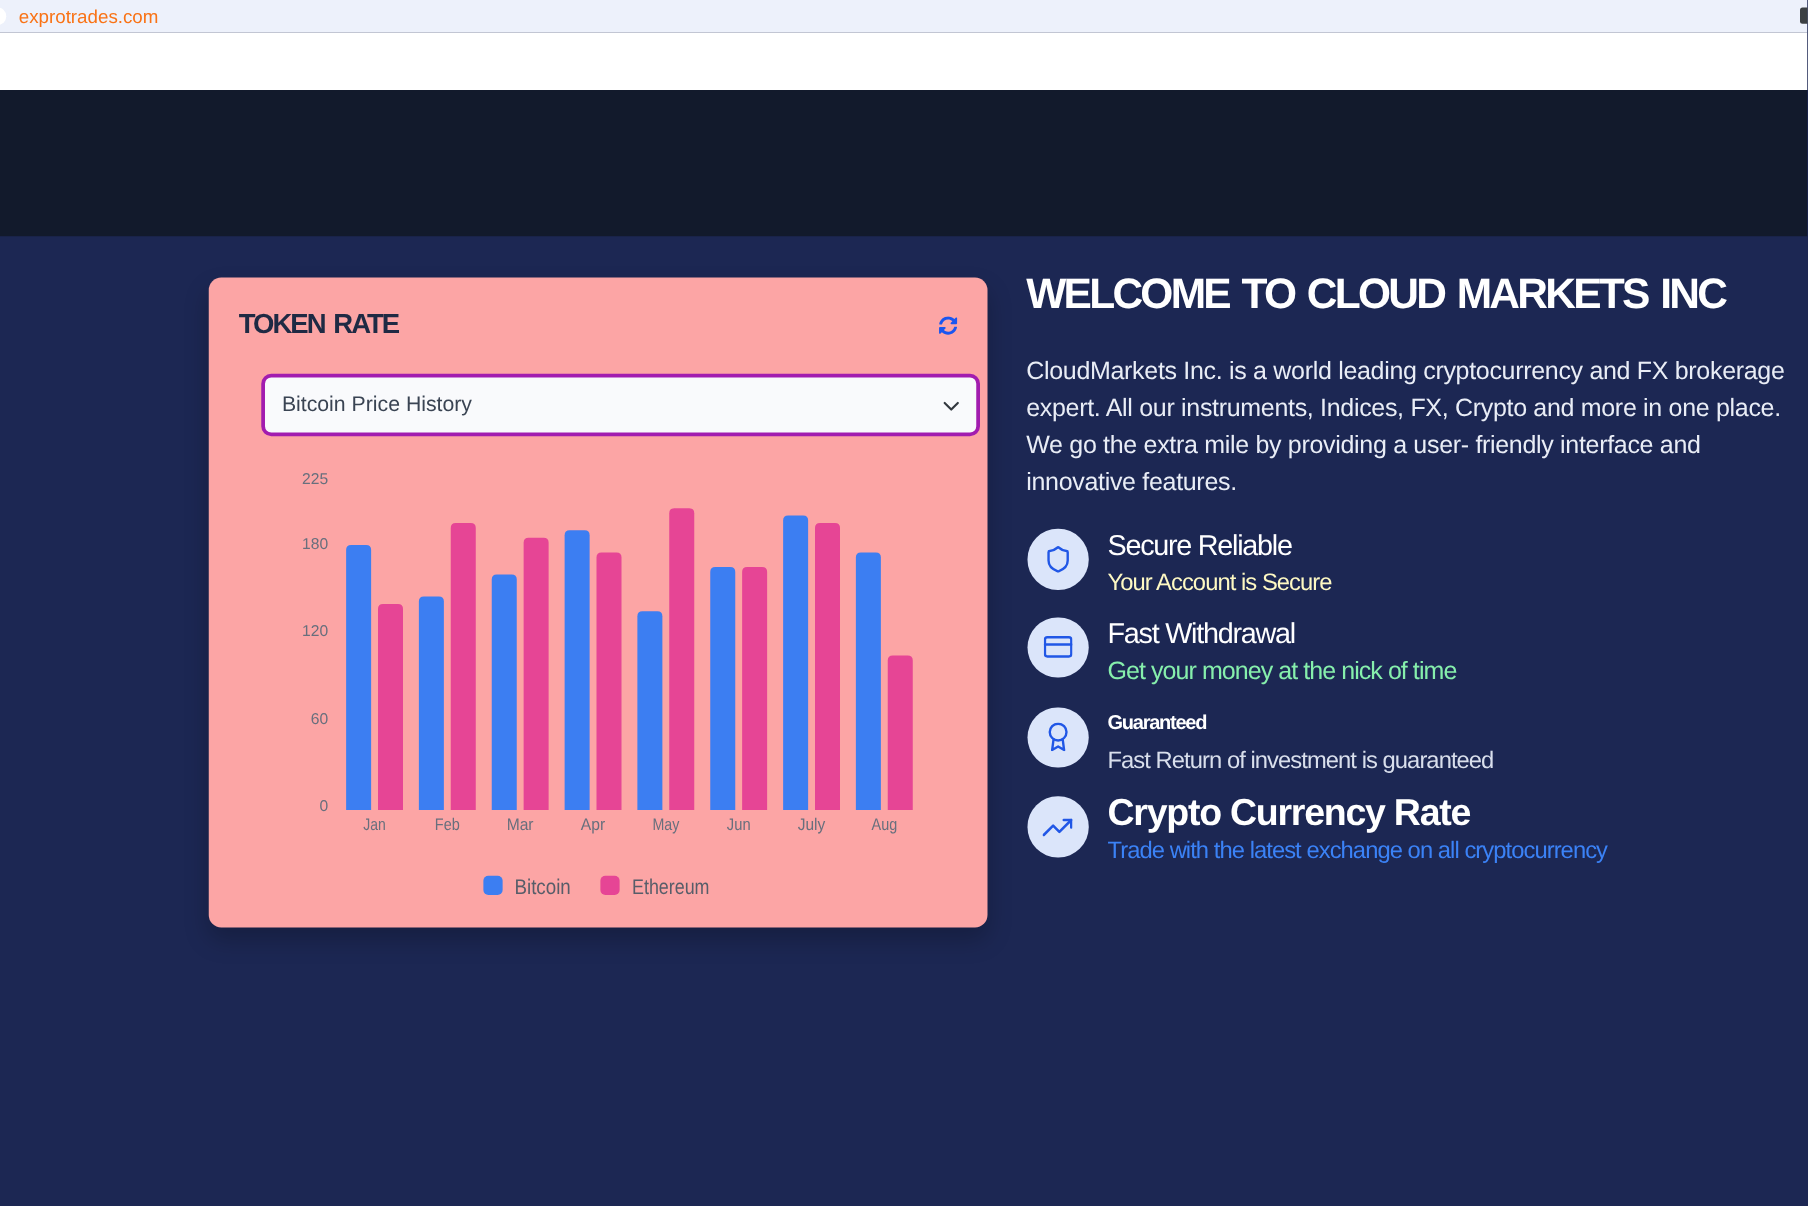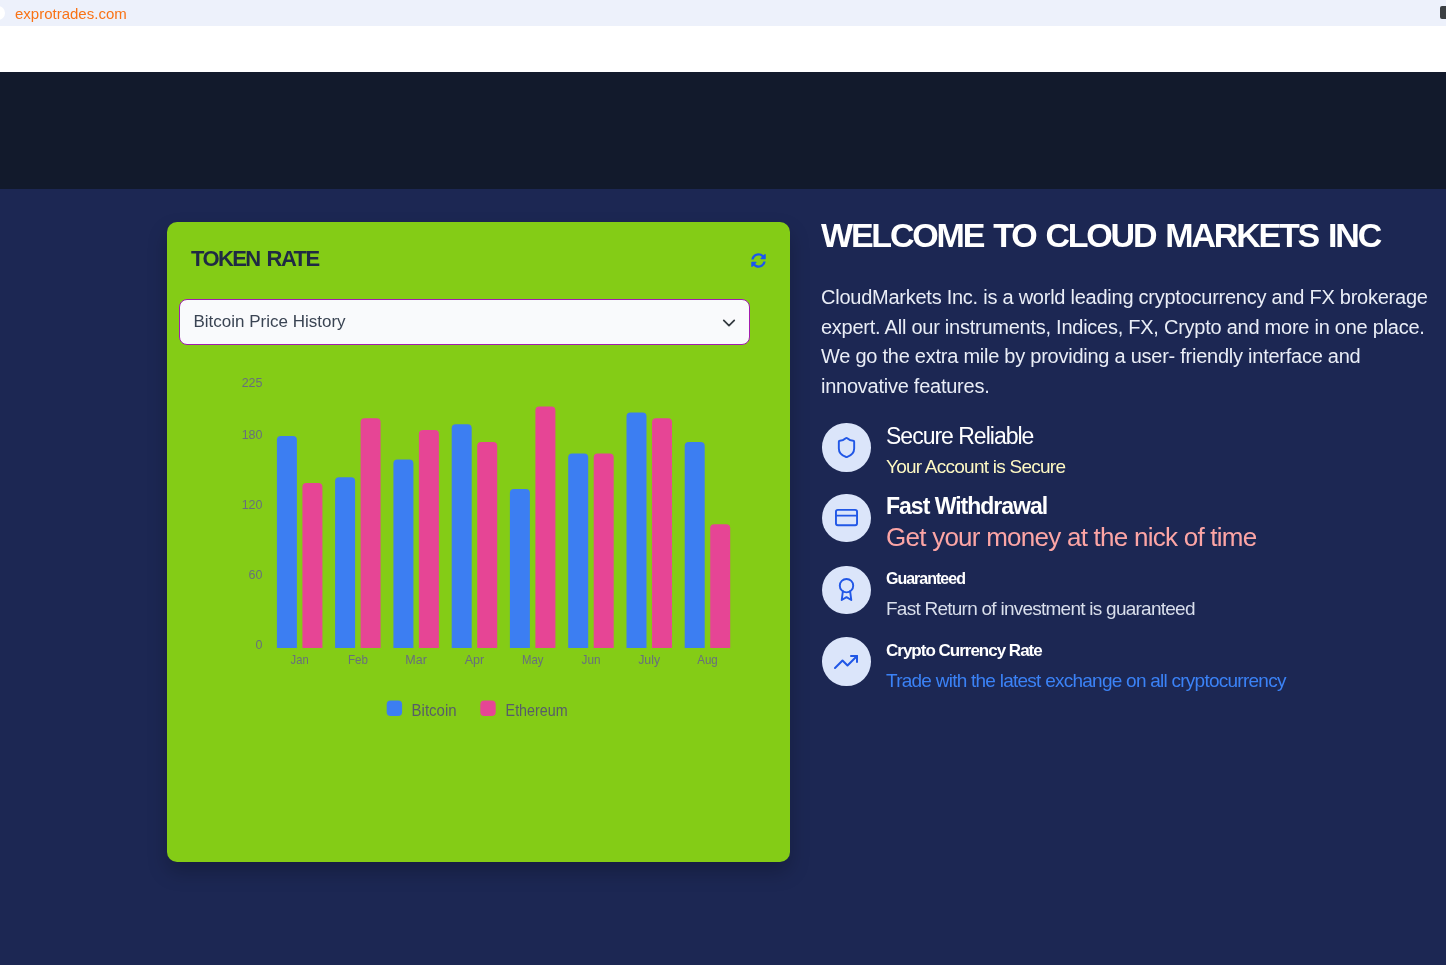--- a/index.html
+++ b/index.html
@@ -7,28 +7,28 @@
 .abs{position:absolute}
 </style></head>
 <body>
 <div class="abs" style="left:0;top:0;width:1446px;height:26px;background:#edf1fb"></div>
 <div class="abs" style="left:-9px;top:6px;width:14px;height:14px;border-radius:50%;background:#fff"></div>
 <div class="abs" style="left:15px;top:0;height:26px;line-height:27px;font-size:15px;color:#f97316">exprotrades.com</div>
 <div class="abs" style="left:1440px;top:6px;width:12px;height:13px;border-radius:2px;background:#3c4043"></div>
 <div class="abs" style="left:0;top:26px;width:1446px;height:46px;background:#fff"></div>
 <div class="abs" style="left:0;top:72px;width:1446px;height:117px;background:#121a2c"></div>
 
-<div class="abs" style="left:166.5px;top:221.5px;width:623px;height:640px;background:#84cc16;
+<div class="abs" style="left:166.5px;top:221.5px;width:623px;height:520px;background:#fca5a5;
 border-radius:10px;box-shadow:0 10px 20px rgba(0,0,0,.22)">
   <div class="abs" style="left:24.5px;top:24px;font-size:22px;font-weight:700;color:#1f2a44;letter-spacing:-1.6px;word-spacing:2.5px">TOKEN RATE</div>
   <div class="abs" style="left:584px;top:31px"><svg width="15" height="15" viewBox="0 0 512 512" fill="#1a56f0">
         <path d="M370.72 133.28C339.458 104.008 298.888 87.962 255.848 88c-77.458.068-144.328 53.178-162.791 126.85-1.344 5.363-6.122 9.15-11.651 9.15H24.103c-7.498 0-13.194-6.807-11.807-14.176C33.933 94.924 134.813 8 256 8c66.448 0 126.791 26.136 171.315 68.685L463.03 40.97C478.149 25.851 504 36.559 504 57.941V192c0 13.255-10.745 24-24 24H345.941c-21.382 0-32.09-25.851-16.971-40.971l41.75-41.749zM32 296h134.059c21.382 0 32.09 25.851 16.971 40.971l-41.75 41.75c31.262 29.273 71.835 45.319 114.876 45.28 77.418-.07 144.315-53.144 162.787-126.849 1.344-5.363 6.122-9.15 11.651-9.15h57.304c7.498 0 13.194 6.807 11.807 14.176C478.067 417.076 377.187 504 256 504c-66.448 0-126.791-26.136-171.315-68.685L48.97 471.03C33.851 486.149 8 475.441 8 454.059V320c0-13.255 10.745-24 24-24z"></path>
       </svg></div>
-  <div class="abs" style="left:12px;top:77px;width:569px;height:44.5px;background:#f9fafc;
-  border:1px solid #a21caf;border-radius:8px">
+  <div class="abs" style="left:42px;top:77px;width:569px;height:44.5px;background:#f9fafc;
+  border:3px solid #a21caf;border-radius:8px">
     <div class="abs" style="left:14px;top:0;height:44.5px;line-height:44px;font-size:17px;color:#3a4453">Bitcoin Price History</div>
     <svg width="14" height="14" viewBox="0 0 16 16" fill="none" stroke="#343a40" stroke-width="2" stroke-linecap="round" stroke-linejoin="round" style="position:absolute;right:13px;top:16px">
         <path d="M2 5l6 6 6-6"></path>
       </svg>
   </div>
   <svg width="623" height="520" viewBox="0 0 623 520" style="position:absolute;left:0;top:0" font-family="Liberation Sans, sans-serif">
       <path d="M109.9 425.9V218.0Q109.9 214.0 113.9 214.0H125.9Q129.9 214.0 129.9 218.0V425.9Z" fill="#3c7ef2"></path>
       <path d="M135.4 425.9V265.1Q135.4 261.1 139.4 261.1H151.4Q155.4 261.1 155.4 265.1V425.9Z" fill="#e64595"></path>
       <path d="M168.1 425.9V259.2Q168.1 255.2 172.1 255.2H184.1Q188.1 255.2 188.1 259.2V425.9Z" fill="#3c7ef2"></path>
       <path d="M193.6 425.9V200.3Q193.6 196.3 197.6 196.3H209.6Q213.6 196.3 213.6 200.3V425.9Z" fill="#e64595"></path>
@@ -73,30 +73,30 @@
     </svg>
   </div>
 <div style="position:absolute;left:886px;top:421.5px;font-size:23px;font-weight:400;color:#fff;line-height:29px;letter-spacing:-1.0px">Secure Reliable</div>
 <div style="position:absolute;left:886px;top:453.5px;font-size:19px;color:#fef9c3;line-height:26px;letter-spacing:-0.75px">Your Account is Secure</div>
 <div style="position:absolute;left:822px;top:493.5px;width:48.5px;height:48.5px;border-radius:50%;background:#dbe5fa;display:flex;align-items:center;justify-content:center">
     <svg width="23" height="23" viewBox="0 0 24 24" fill="none" stroke="#2157e6" stroke-width="2" stroke-linecap="round" stroke-linejoin="round">
       <rect x="1" y="4" width="22" height="16" rx="2" ry="2"></rect>
       <line x1="1" y1="10" x2="23" y2="10"></line>
     </svg>
   </div>
-<div style="position:absolute;left:886px;top:491.9px;font-size:23px;font-weight:700;color:#fff;line-height:29px;letter-spacing:-1.0px">Fast Withdrawal</div>
-<div style="position:absolute;left:886px;top:523.9px;font-size:26px;color:#fca5a5;line-height:26px;letter-spacing:-0.75px">Get your money at the nick of time</div>
+<div style="position:absolute;left:886px;top:491.9px;font-size:23px;font-weight:400;color:#fff;line-height:29px;letter-spacing:-1.0px">Fast Withdrawal</div>
+<div style="position:absolute;left:886px;top:523.9px;font-size:20px;color:#86efac;line-height:26px;letter-spacing:-0.75px">Get your money at the nick of time</div>
 <div style="position:absolute;left:822px;top:565.6px;width:48.5px;height:48.5px;border-radius:50%;background:#dbe5fa;display:flex;align-items:center;justify-content:center">
     <svg width="23" height="23" viewBox="0 0 24 24" fill="none" stroke="#2157e6" stroke-width="2" stroke-linecap="round" stroke-linejoin="round">
       <circle cx="12" cy="8" r="7"></circle>
       <polyline points="8.21 13.89 7 23 12 20 17 23 15.79 13.88"></polyline>
     </svg>
   </div>
 <div style="position:absolute;left:886px;top:564.1px;font-size:16px;font-weight:700;color:#fff;line-height:29px;letter-spacing:-1.0px">Guaranteed</div>
 <div style="position:absolute;left:886px;top:596.1px;font-size:19px;color:#d9dfec;line-height:26px;letter-spacing:-0.75px">Fast Return of investment is guaranteed</div>
 <div style="position:absolute;left:822px;top:637.4px;width:48.5px;height:48.5px;border-radius:50%;background:#dbe5fa;display:flex;align-items:center;justify-content:center">
     <svg width="24" height="24" viewBox="0 0 24 24" fill="none" stroke="#2157e6" stroke-width="2" stroke-linecap="round" stroke-linejoin="round">
       <polyline points="23 6 13.5 15.5 8.5 10.5 1 18"></polyline>
       <polyline points="17 6 23 6 23 12"></polyline>
     </svg>
   </div>
-<div style="position:absolute;left:886px;top:635.8px;font-size:17px;font-weight:700;color:#fff;line-height:29px;letter-spacing:-1.0px">Crypto Currency Rate</div>
+<div style="position:absolute;left:886px;top:635.8px;font-size:30px;font-weight:700;color:#fff;line-height:29px;letter-spacing:-1.0px">Crypto Currency Rate</div>
 <div style="position:absolute;left:886px;top:667.8px;font-size:19px;color:#3b82f6;line-height:26px;letter-spacing:-0.75px">Trade with the latest exchange on all cryptocurrency</div>
 
 </body></html>

